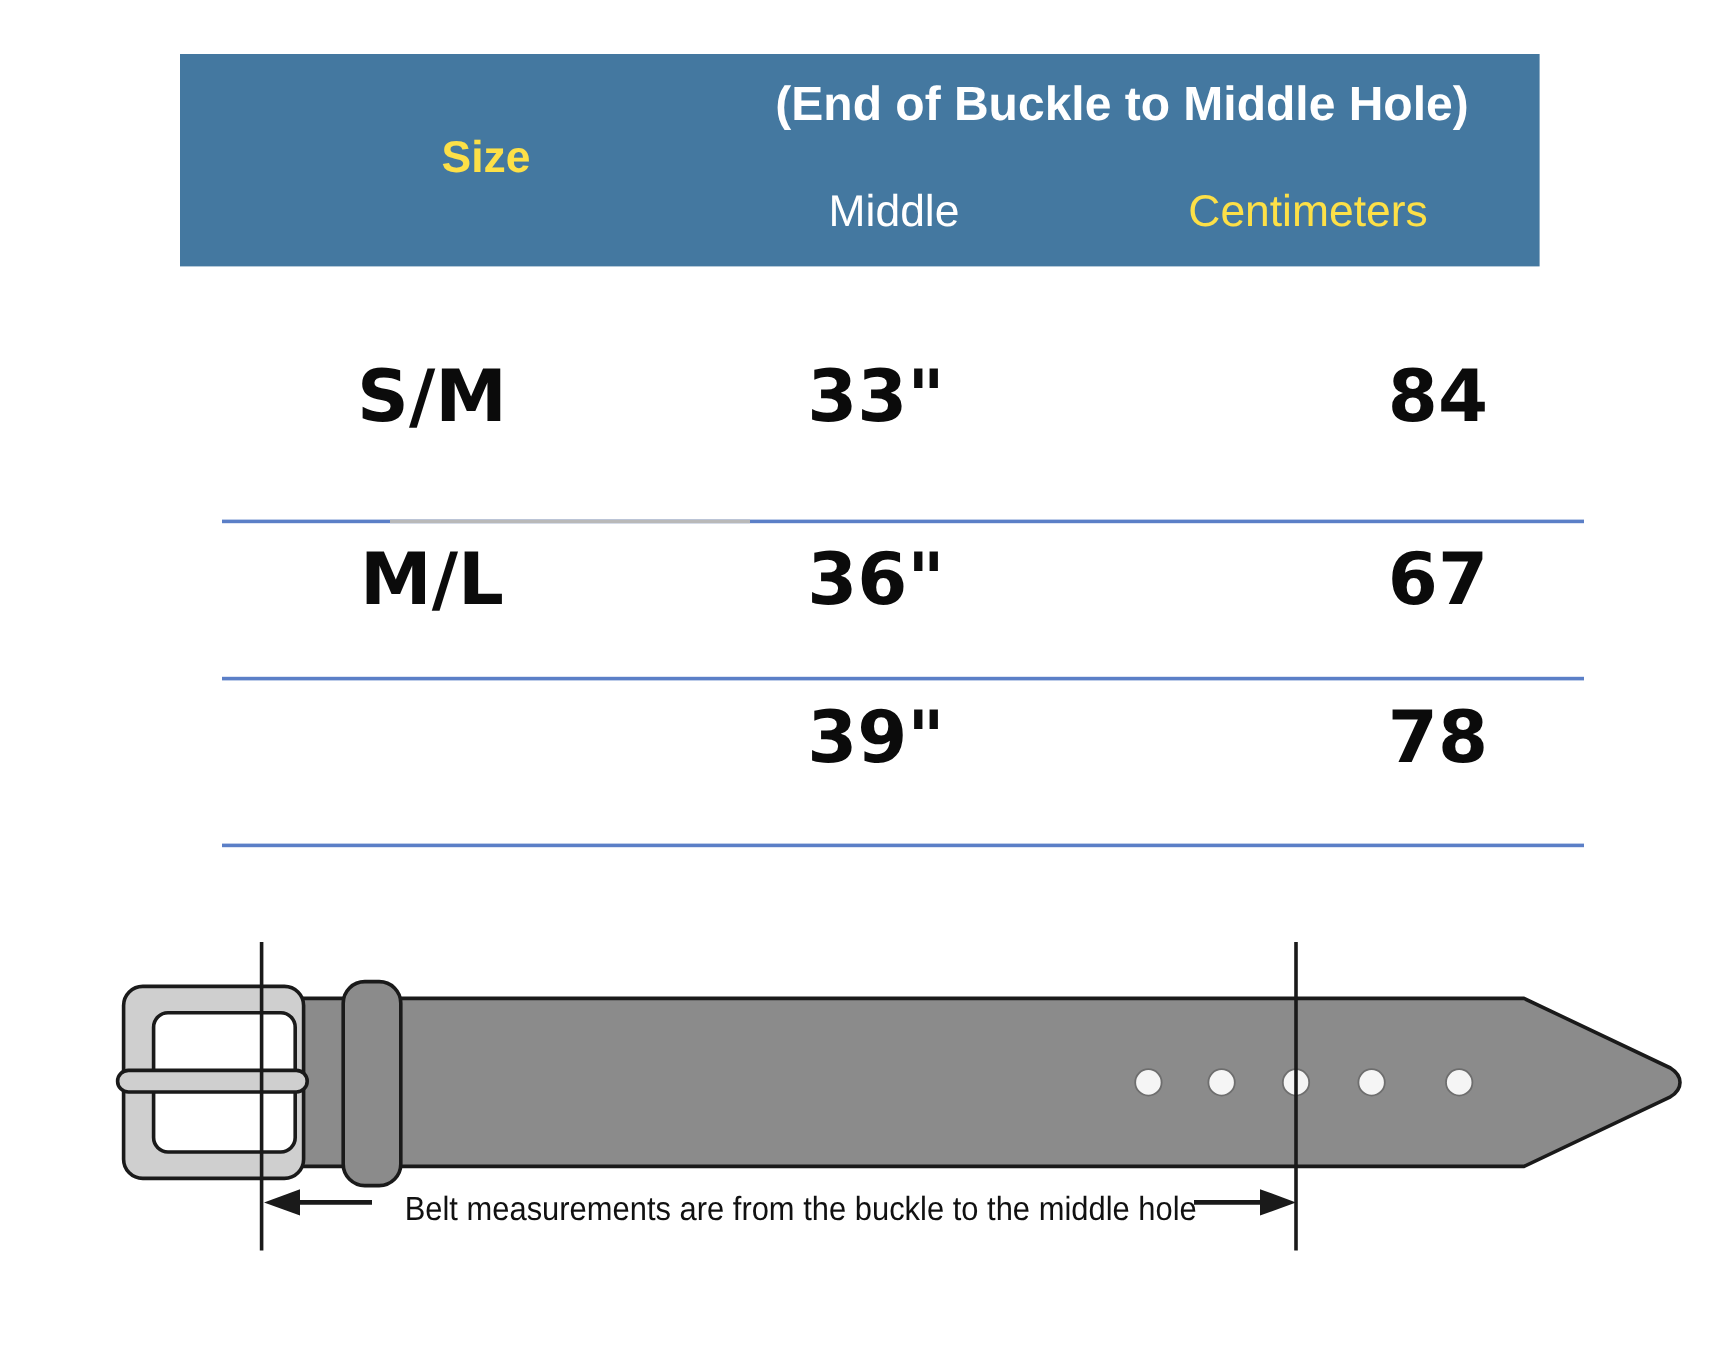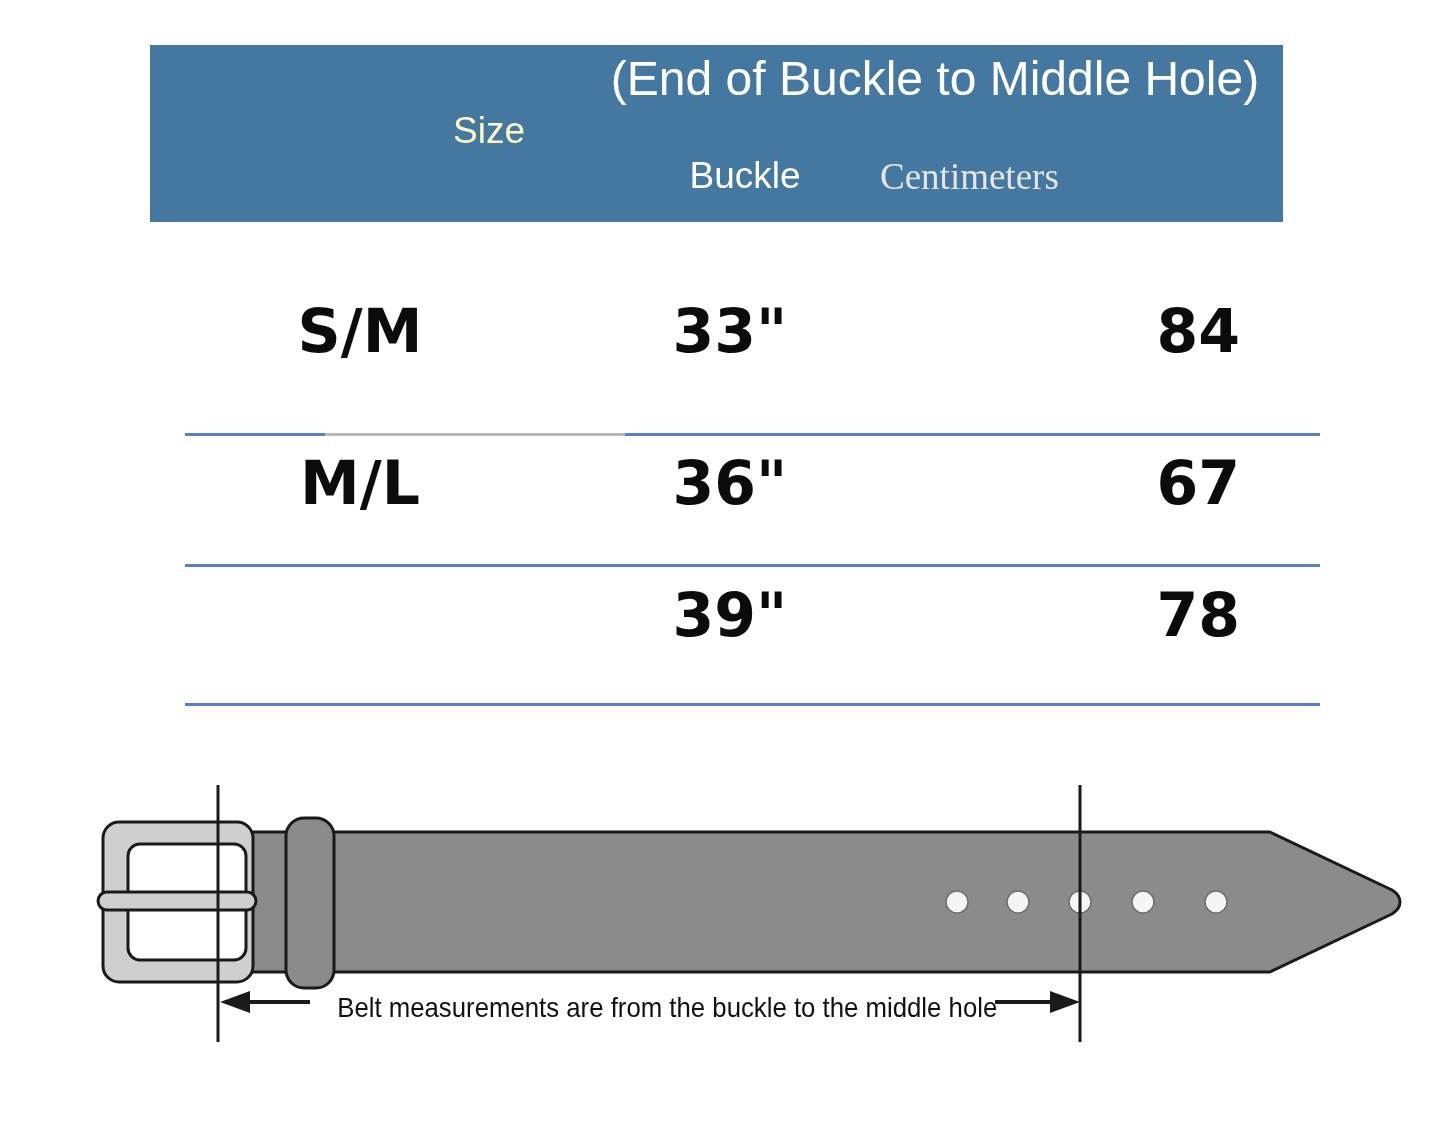--- a/index.html
+++ b/index.html
@@ -30,62 +30,61 @@
     left: 150px;
     top: 45px;
     width: 1133px;
     height: 177px;
     background: #4478a0;
   }
 
   .hdr-title {
     position: absolute;
     left: 440px;
-    top: 6px;
+    top: 20px;
     width: 690px;
     text-align: center;
     color: #ffffff;
-    font-size: 48px;
-    font-weight: 400;
+    font-size: 40px;
+    font-weight: 700;
     letter-spacing: 0px;
     white-space: nowrap;
   }
 
   .hdr-size {
     position: absolute;
     left: 135px;
     top: 65px;
     width: 240px;
-    text-align: right;
-    color: #fef9c3;
+    text-align: center;
+    color: #fde047;
     font-size: 37px;
-    font-weight: 400;
+    font-weight: 700;
   }
 
   .hdr-inches {
     position: absolute;
     left: 450px;
     top: 110px;
     width: 290px;
     text-align: center;
     color: #ffffff;
     font-size: 37px;
     font-weight: 400;
   }
 
   .hdr-cm {
     position: absolute;
     left: 730px;
     top: 110px;
     width: 420px;
-    text-align: left;
-    color: #e5e5e5;
+    text-align: center;
+    color: #fde047;
     font-size: 37px;
     font-weight: 400;
-    font-family: Liberation Serif, serif;
   }
 
   
   .trow {
     position: absolute;
     left: 150px;
     width: 1175px;
     height: 140px;
   }
   .trow.r1 { top: 288px; }
@@ -154,21 +153,21 @@
   }
 </style>
 </head>
 <body>
 
 <div id="size-chart">
 
   <div class="header-band">
     <div class="hdr-title">(End of Buckle to Middle Hole)</div>
     <div class="hdr-size">Size</div>
-    <div class="hdr-inches">Buckle</div>
+    <div class="hdr-inches">Middle</div>
     <div class="hdr-cm">Centimeters</div>
   </div>
 
   <div class="trow r1">
     <div class="cell c-size">S/M</div>
     <div class="cell c-inches">33"</div>
     <div class="cell c-cm">84</div>
   </div>
   <div class="divider d1"></div>
 

